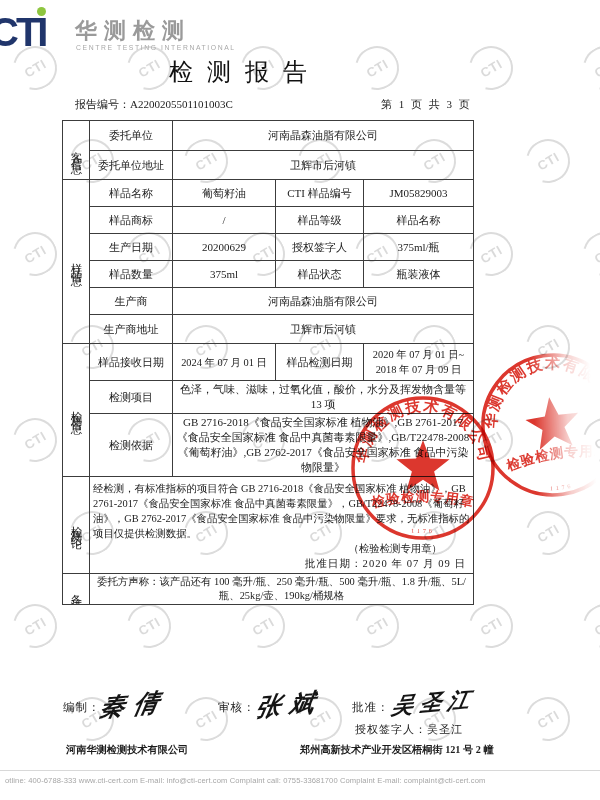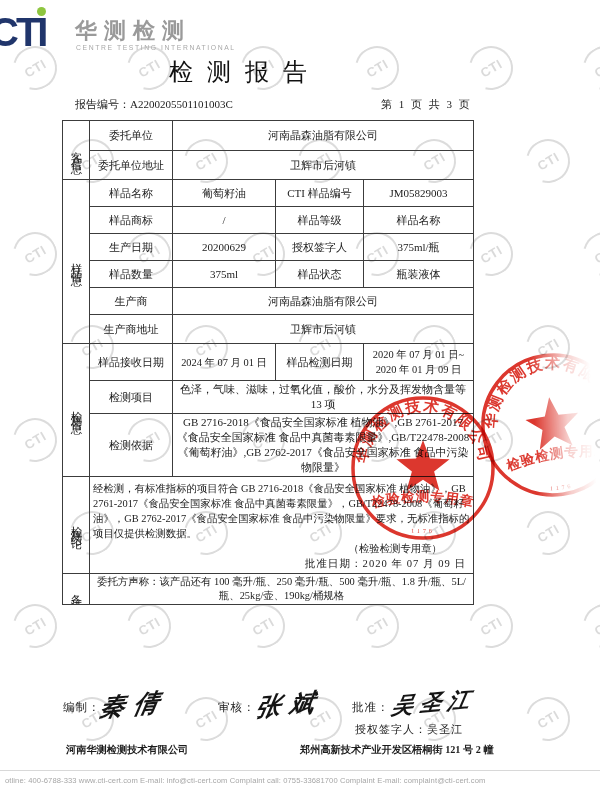--- a/index.html
+++ b/index.html
@@ -252,21 +252,21 @@
 
     <tr class="r9">
       <td class="vcell" rowspan="3">
             <div class="vlabel">检测信息</div>
           </td>
       <td>样品接收日期</td>
       <td class="date2">2024 年 07 月 01 日</td>
       <td>样品检测日期</td>
       <td class="date2">
         <div>2020 年 07 月 01 日~</div>
-        <div>2020 年 01 月 09 日</div>
+        <div>2018 年 07 月 09 日</div>
       </td>
     </tr>
     <tr class="r10">
       <td>检测项目</td>
       <td colspan="3" class="left small">色泽，气味、滋味，过氧化值，酸价，水分及挥发物含量等 13 项</td>
     </tr>
     <tr class="r11">
       <td>检测依据</td>
       <td colspan="3" class="left small">GB 2716-2018《食品安全国家标准 植物油》,GB 2761-2017《食品安全国家标准 食品中真菌毒素限量》,GB/T22478-2008《葡萄籽油》,GB 2762-2017《食品安全国家标准 食品中污染物限量》</td>
     </tr>

